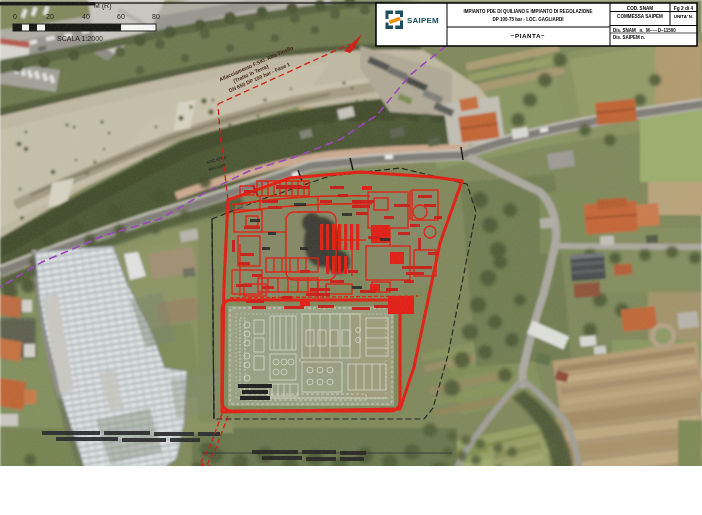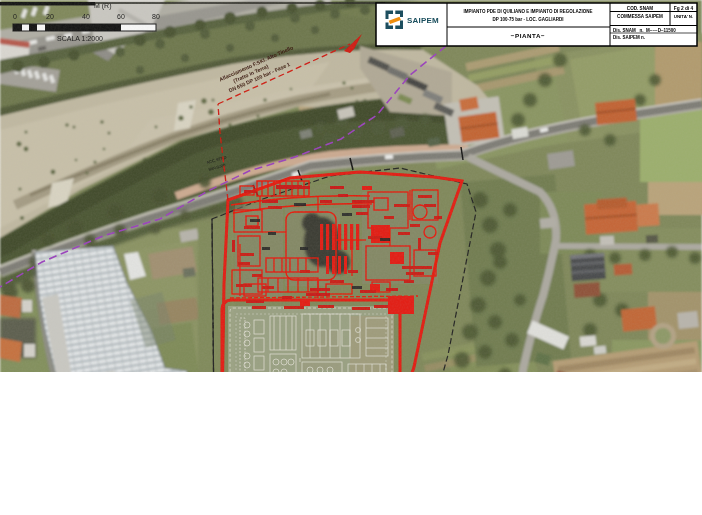--- a/index.html
+++ b/index.html
@@ -1,16 +1,16 @@
 <!DOCTYPE html>
 <html><head>
 <meta charset="utf-8">
 <style>
 html,body{margin:0;padding:0;background:#fff;}
-#page{position:relative;width:702px;height:372px;overflow:hidden;font-family:"Liberation Sans", sans-serif;}
+#page{position:relative;width:702px;height:466px;overflow:hidden;font-family:"Liberation Sans", sans-serif;}
 </style>
 </head>
 <body>
 <div id="page">
 <svg width="702" height="515" viewBox="0 0 702 515" xmlns="http://www.w3.org/2000/svg">
 <defs>
 <filter id="soft" x="-5%" y="-5%" width="110%" height="110%">
           <feGaussianBlur stdDeviation="1.0"></feGaussianBlur>
         </filter>
 <filter id="soft1" x="-20%" y="-20%" width="140%" height="140%">

